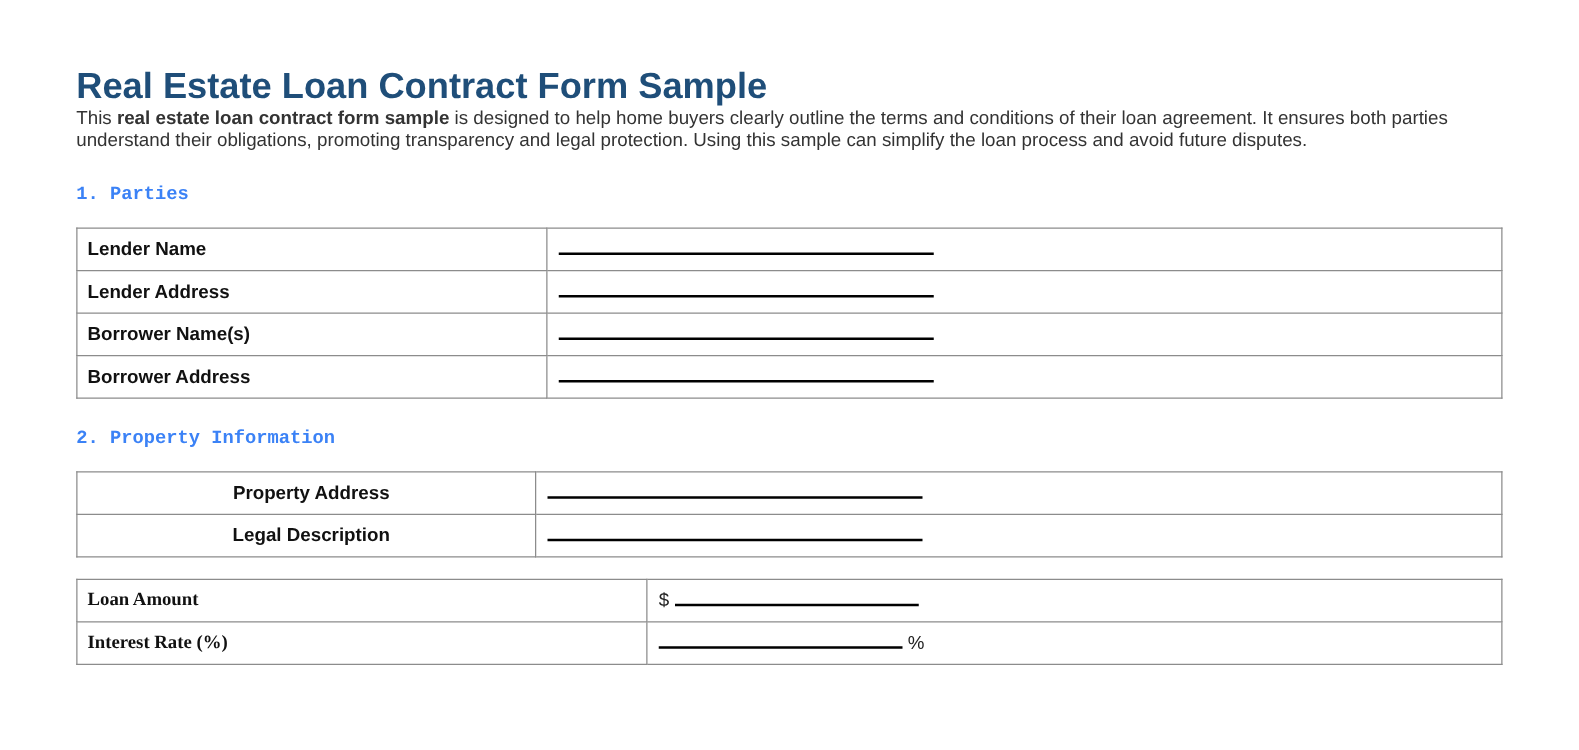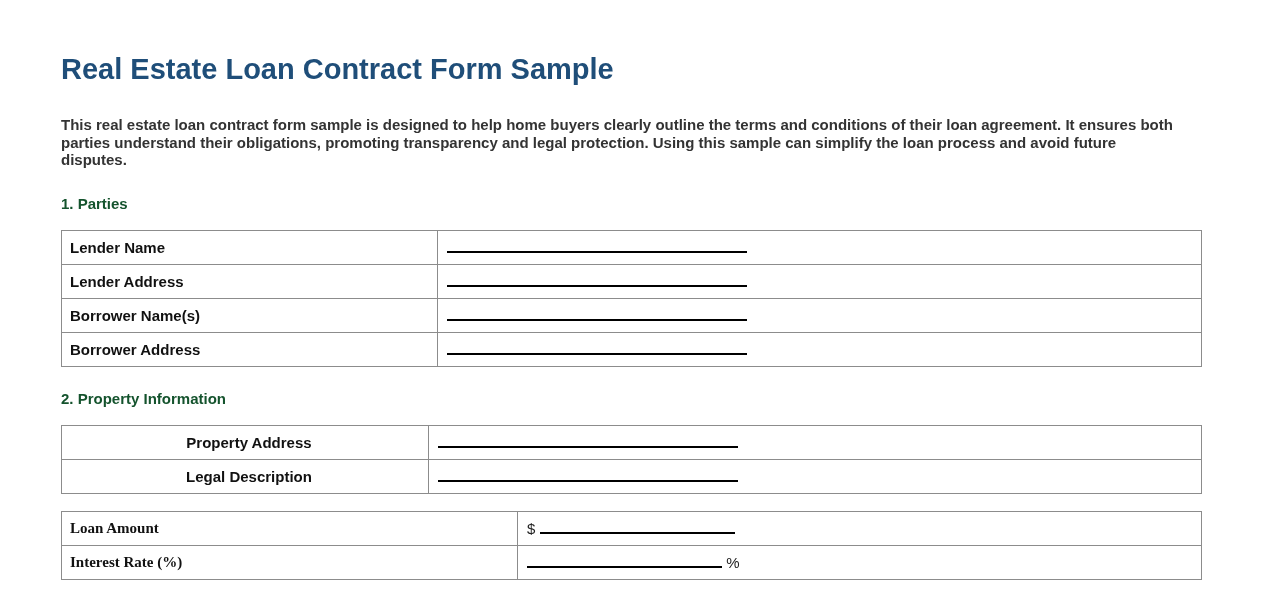--- a/index.html
+++ b/index.html
@@ -16,34 +16,33 @@
     width: 1263px;
   }
   .doc-title {
     margin-top: 53px;
     font-size: 29px;
     line-height: 33px;
     font-weight: bold;
     color: #1F4E79;
   }
   .intro {
-    margin-top: 30px;
     width: 1120px;
     font-size: 15px;
     line-height: 17.5px;
     color: #333333;
-    font-weight: bold;
   }
   .intro b { color: #333333; }
   .section-heading {
     margin-top: 23px;
     font-size: 15px;
     line-height: 18px;
     font-weight: bold;
-    color: #14532d;
+    color: #3b82f6;
+    font-family: Liberation Mono, monospace;
   }
   .section-heading.first { margin-top: 26px; }
   table.form-table {
     margin-top: 17px;
     width: 1141px;
     border-collapse: collapse;
     table-layout: fixed;
   }
   table.form-table td {
     border: 1px solid #8c8c8c;

